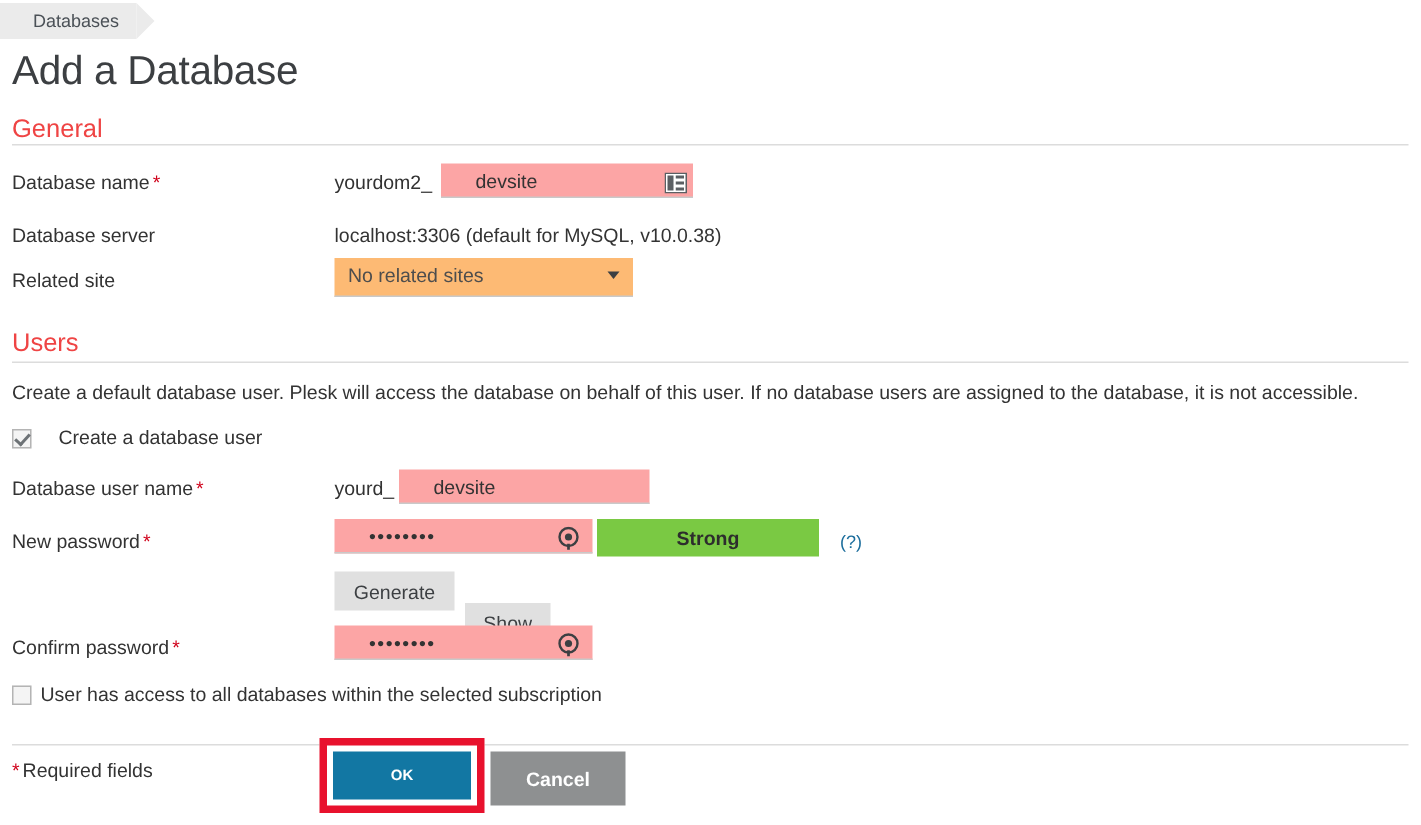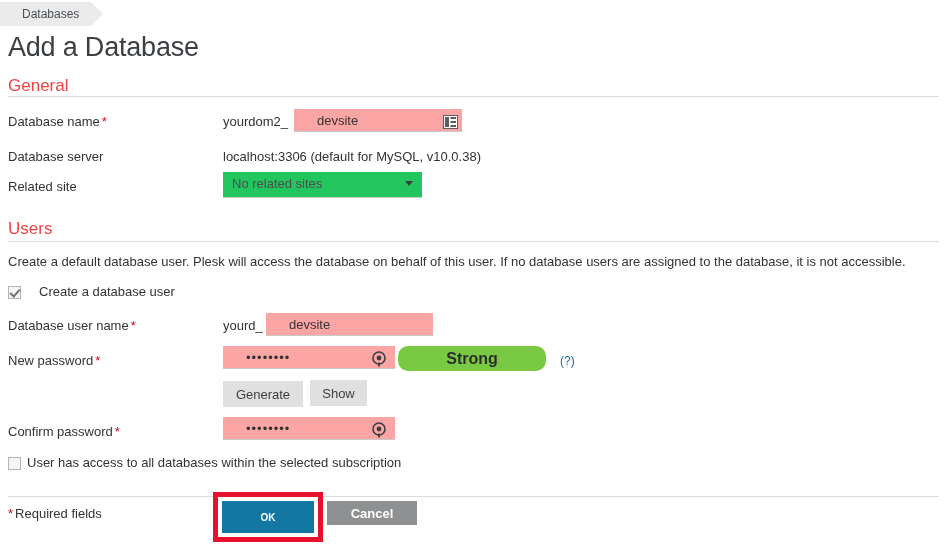--- a/index.html
+++ b/index.html
@@ -143,21 +143,21 @@
   .field-icon {
     position: absolute;
     width: 15px;
     height: 14px;
     cursor: pointer;
   }
 
   
   .sel-wrap {
     position: absolute;
-    background: #22c55e;
+    background: #fdba74;
     border-bottom: 1px solid #c9c9c9;
     box-sizing: border-box;
   }
   .sel-text {
     position: absolute;
     left: 9px;
     top: 4px;
     font-size: 13px;
     color: #4d4d4d;
     line-height: 16px;
@@ -217,26 +217,25 @@
     line-height: 18px;
     white-space: nowrap;
   }
 
   
   .strength {
     position: absolute;
     height: 25px;
     background: #7ac943;
     color: #2d2d2d;
-    font-size: 16px;
+    font-size: 13px;
     font-weight: bold;
     display: flex;
     align-items: center;
     justify-content: center;
-    border-radius: 10px;
   }
   .hint {
     position: absolute;
     font-size: 12px;
     color: #1b6d9c;
     line-height: 18px;
     cursor: pointer;
   }
 
   
@@ -294,21 +293,21 @@
     font-family: "Liberation Sans", "DejaVu Sans", sans-serif;
     font-size: 10px;
     font-weight: bold;
     cursor: pointer;
   }
   .cancel-btn {
     position: absolute;
     left: 327px;
     top: 501px;
     width: 90px;
-    height: 24px;
+    height: 36px;
     background: #8e9091;
     border: none;
     color: #ffffff;
     font-family: "Liberation Sans", "DejaVu Sans", sans-serif;
     font-size: 13px;
     font-weight: bold;
     cursor: pointer;
   }
 </style>
 </head>
@@ -387,21 +386,21 @@
       <rect x="7.1" y="11.5" width="1.8" height="4" fill="#3c3f42"></rect>
     </svg>
   </span>
   <div class="strength" style="left:398px;top:-6px;width:148px;">
     <span>Strong</span>
   </div>
   <span class="hint" style="left:560px;top:0;">(?)</span>
 </div>
 
 <button class="gbtn" style="left:223px;top:381px;width:80px;">Generate</button>
-<button class="gbtn" style="left:310px;top:380px;width:57px;">Show</button>
+<button class="gbtn" style="left:310px;top:402px;width:57px;">Show</button>
 
 <div class="row" style="top:423px;">
   <span class="flabel">
     <span>Confirm password</span><span class="req">*</span>
   </span>
   <input class="tinput" style="left: 223px; top: -6px; width: 172px; letter-spacing: 1px;" type="text" value="••••••••">
   <span style="position:absolute;left:371px;top:-1px;width:16px;height:16px;cursor:pointer;">
     <svg width="16" height="16" viewBox="0 0 16 16">
       <circle cx="8" cy="7" r="6" fill="none" stroke="#3c3f42" stroke-width="1.6"></circle>
       <circle cx="8" cy="7" r="2.4" fill="#3c3f42"></circle>

